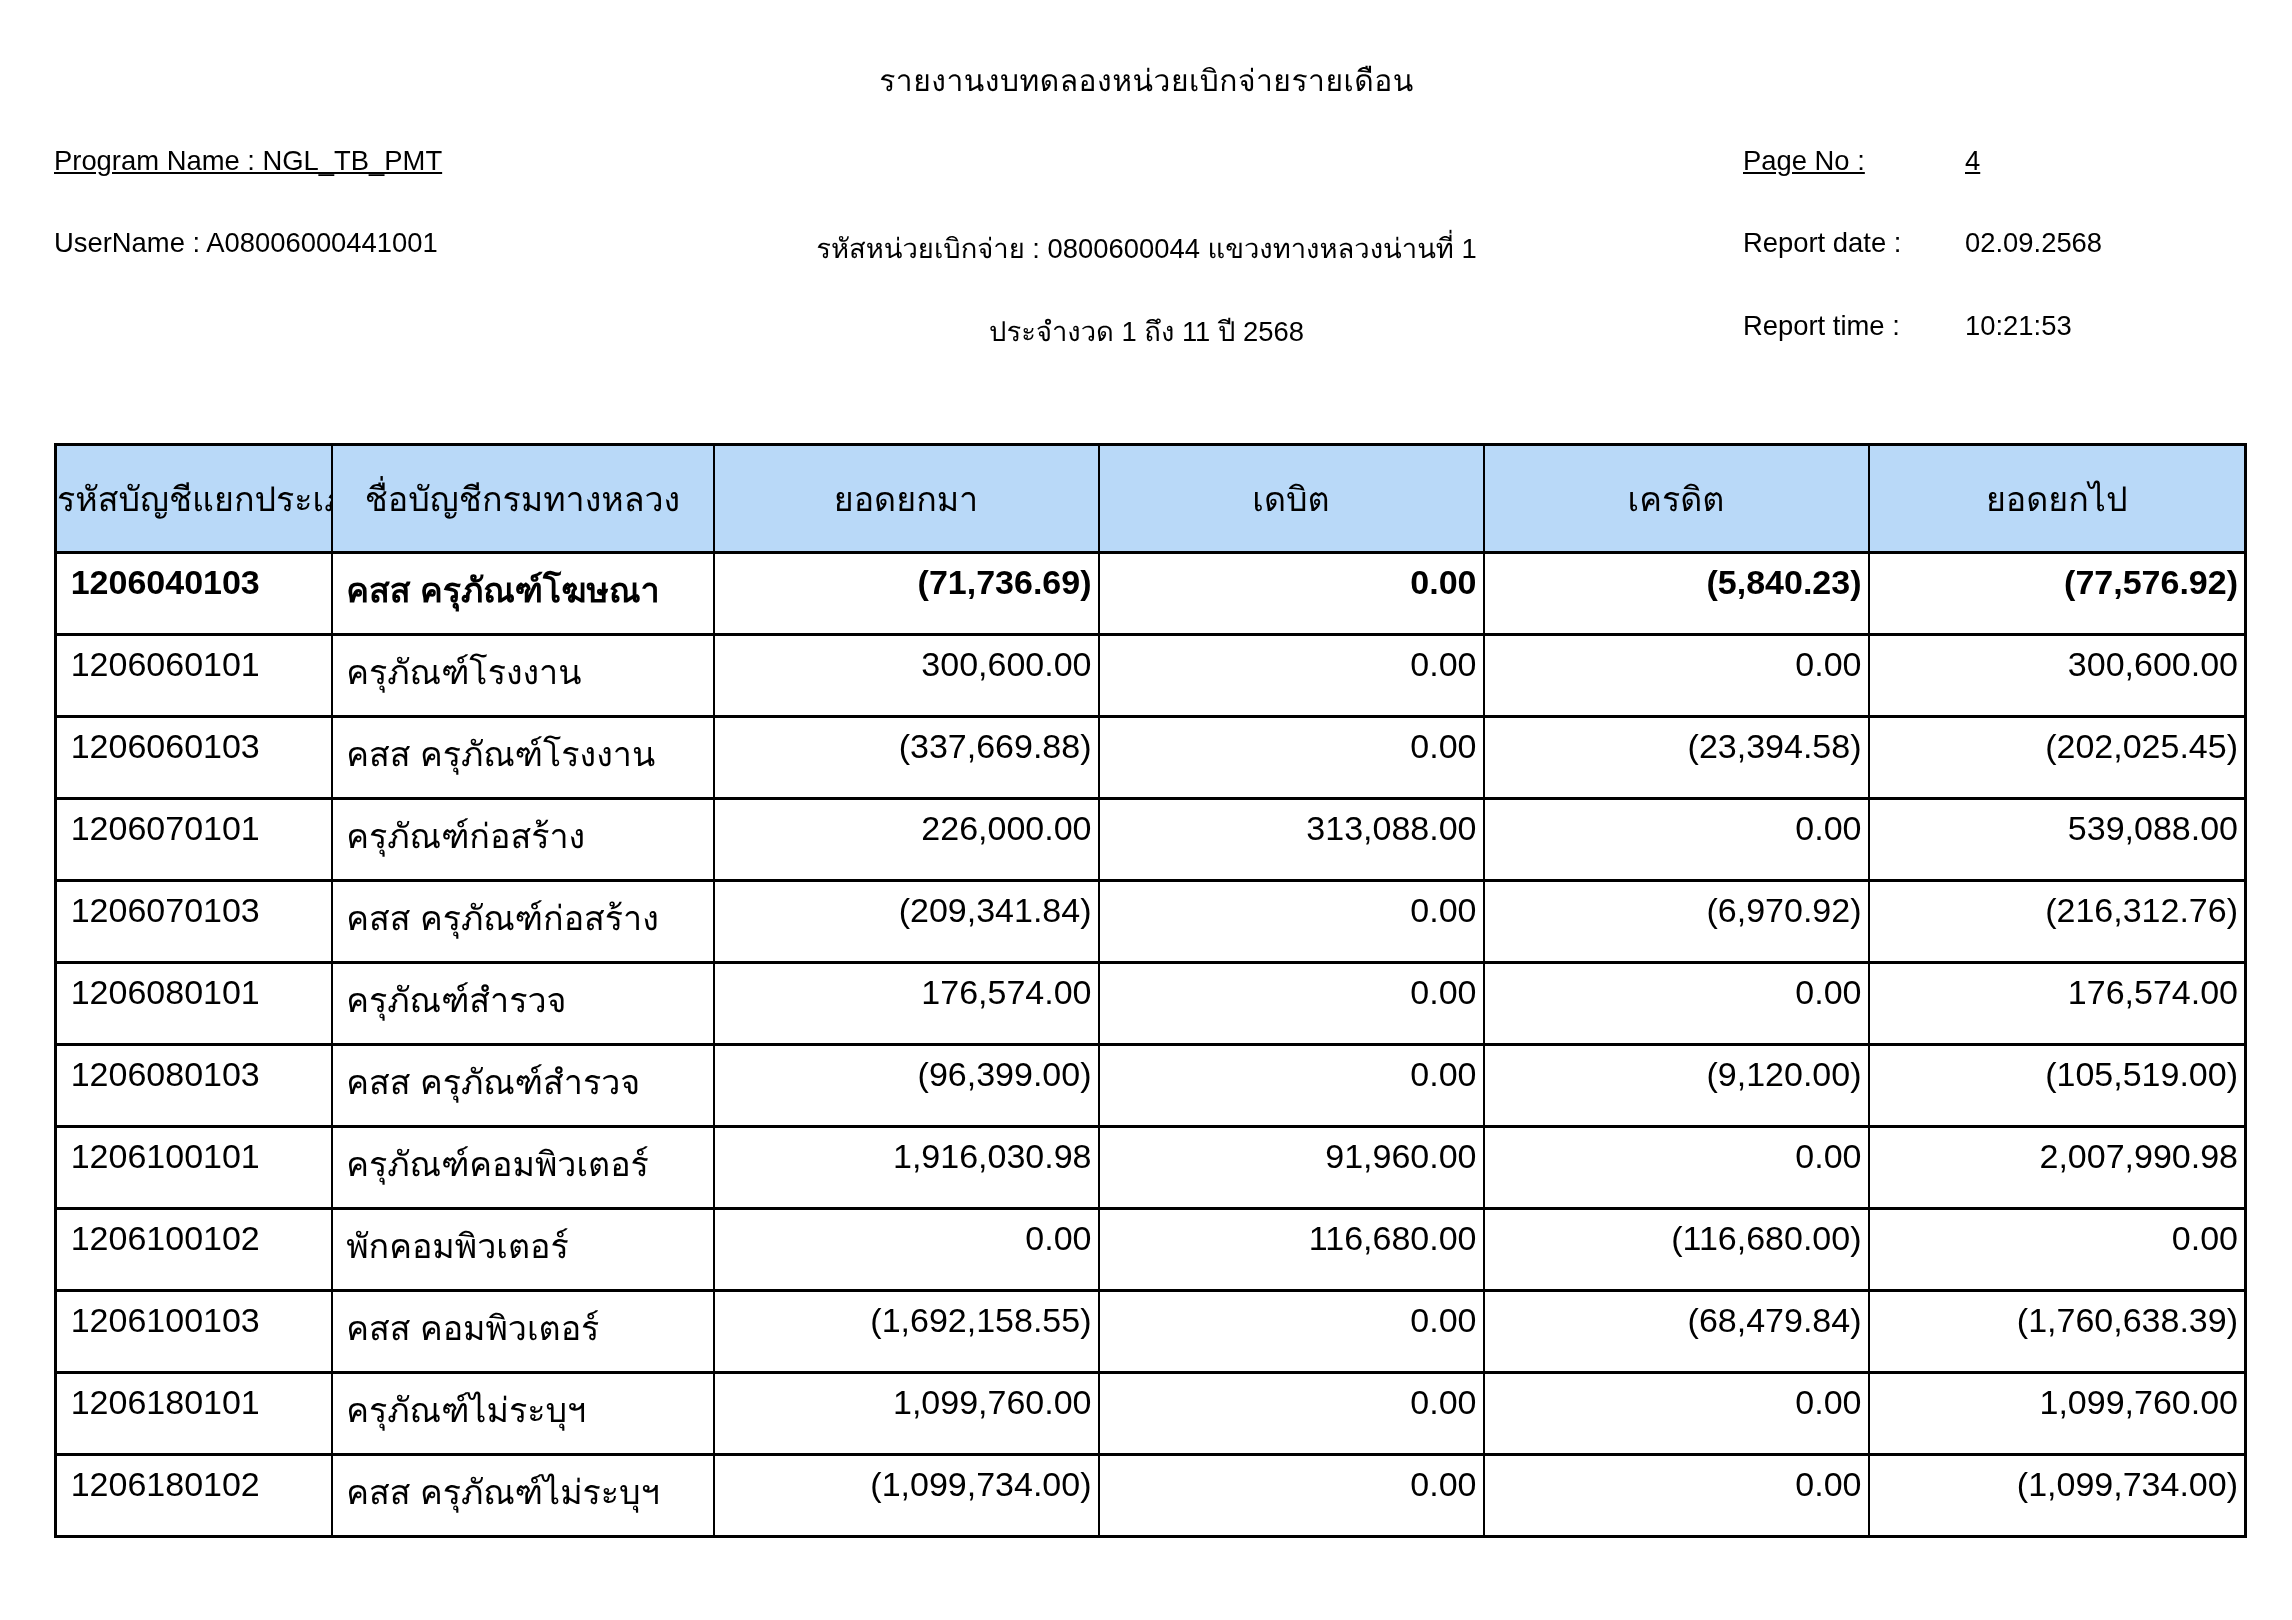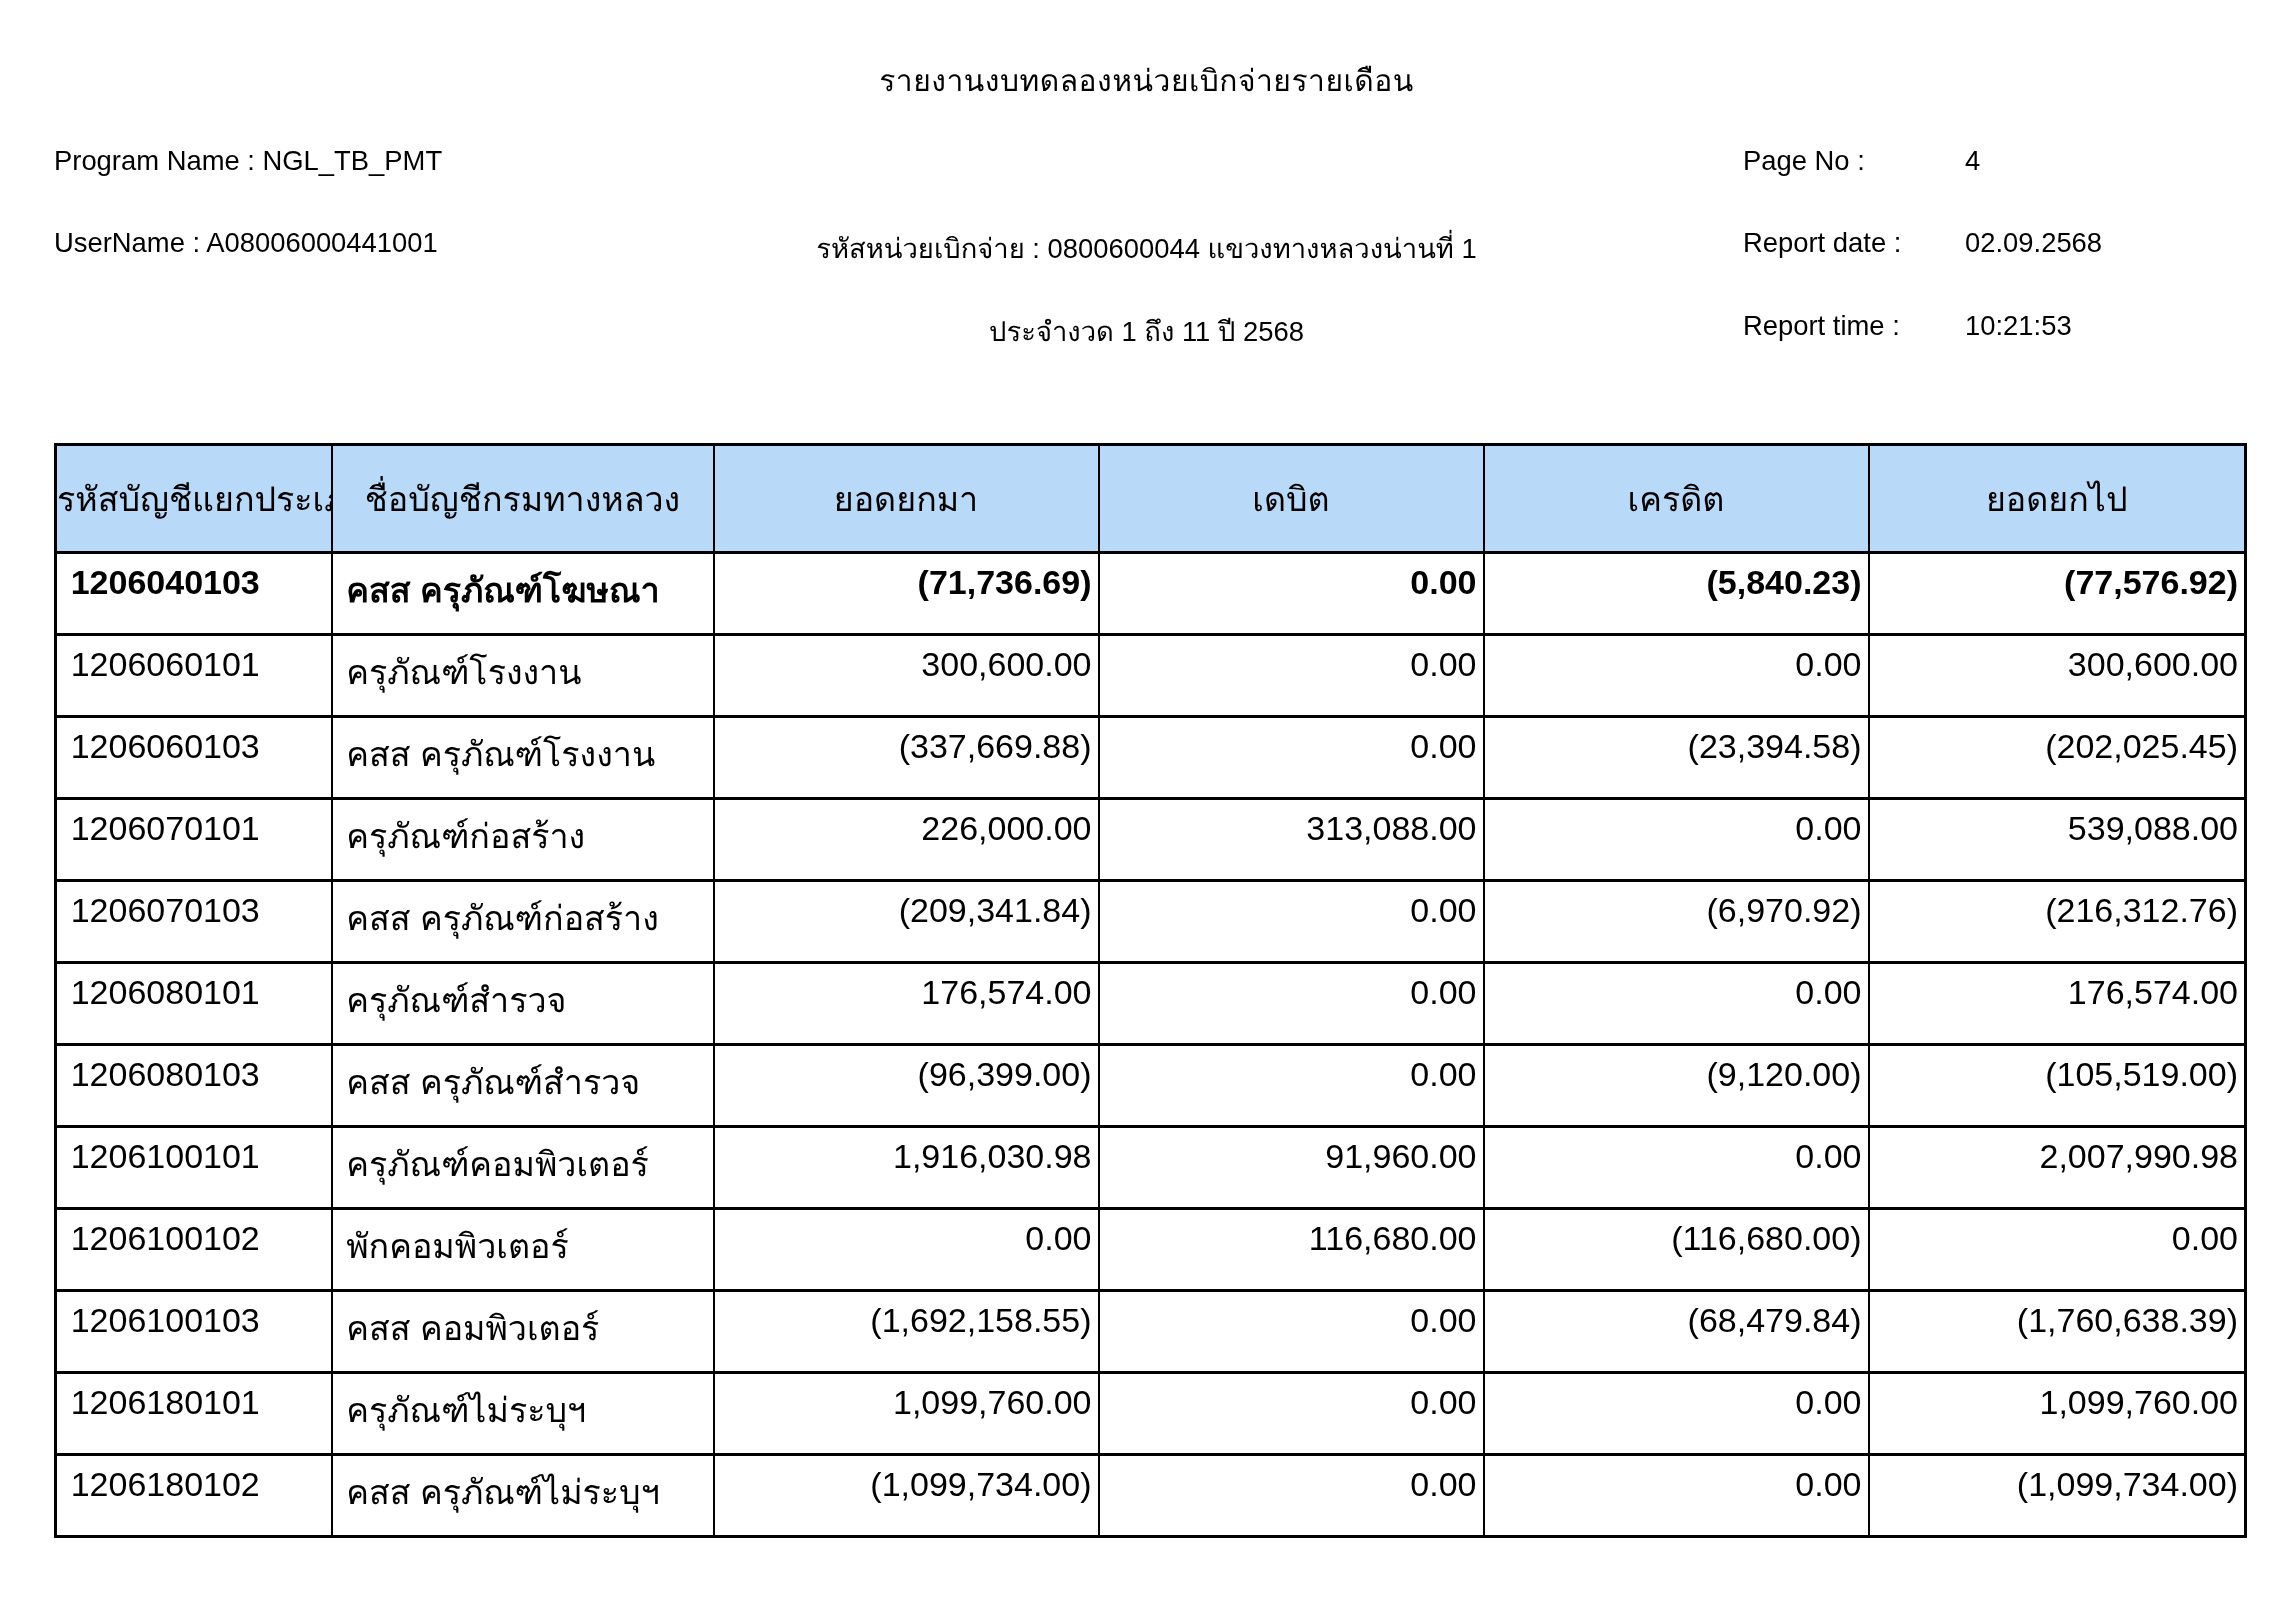--- a/index.html
+++ b/index.html
@@ -26,21 +26,21 @@
     font-size: 30px;
     letter-spacing: 0.5px;
   }
   .hdr-text { position: absolute; font-size: 27.4px; white-space: nowrap; }
 
   .hdr-left   { left: 54px; }
   .hdr-center { left: 0; width: 2293px; text-align: center; }
   .hdr-right-label { left: 1743px; }
   .hdr-right-value { left: 1965px; }
 
-  .row1 { top: 145px; }
+  .row1 { top: 145px; text-decoration: underline; }
   .row2 { top: 227px; }
   .row3 { top: 310px; }
 
   
   table.tb {
     position: absolute;
     top: 443px;
     left: 54px;
     width: 2192px;
     border-collapse: collapse;

